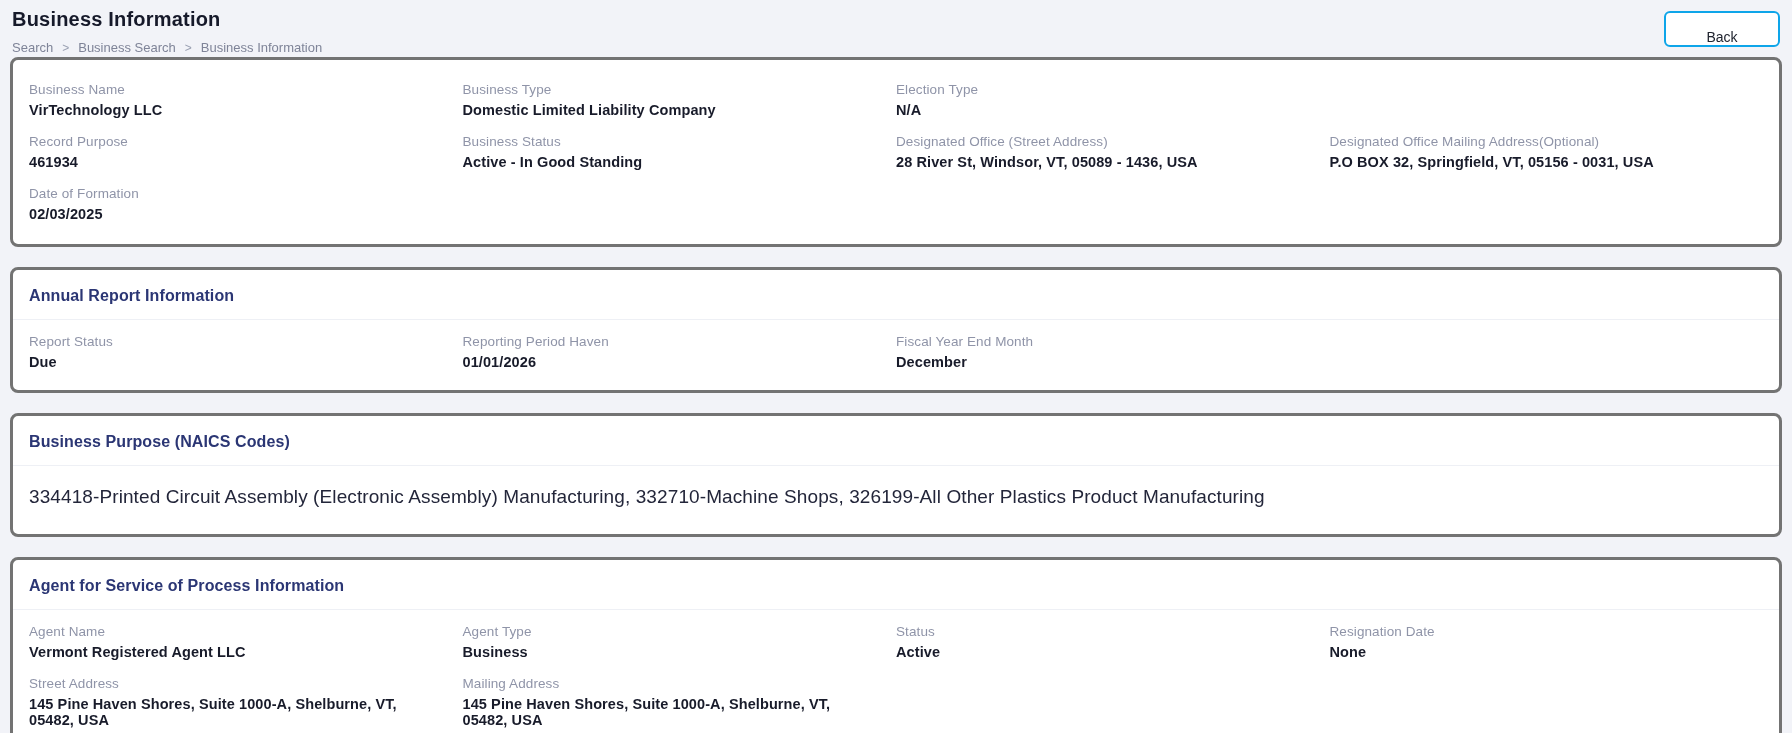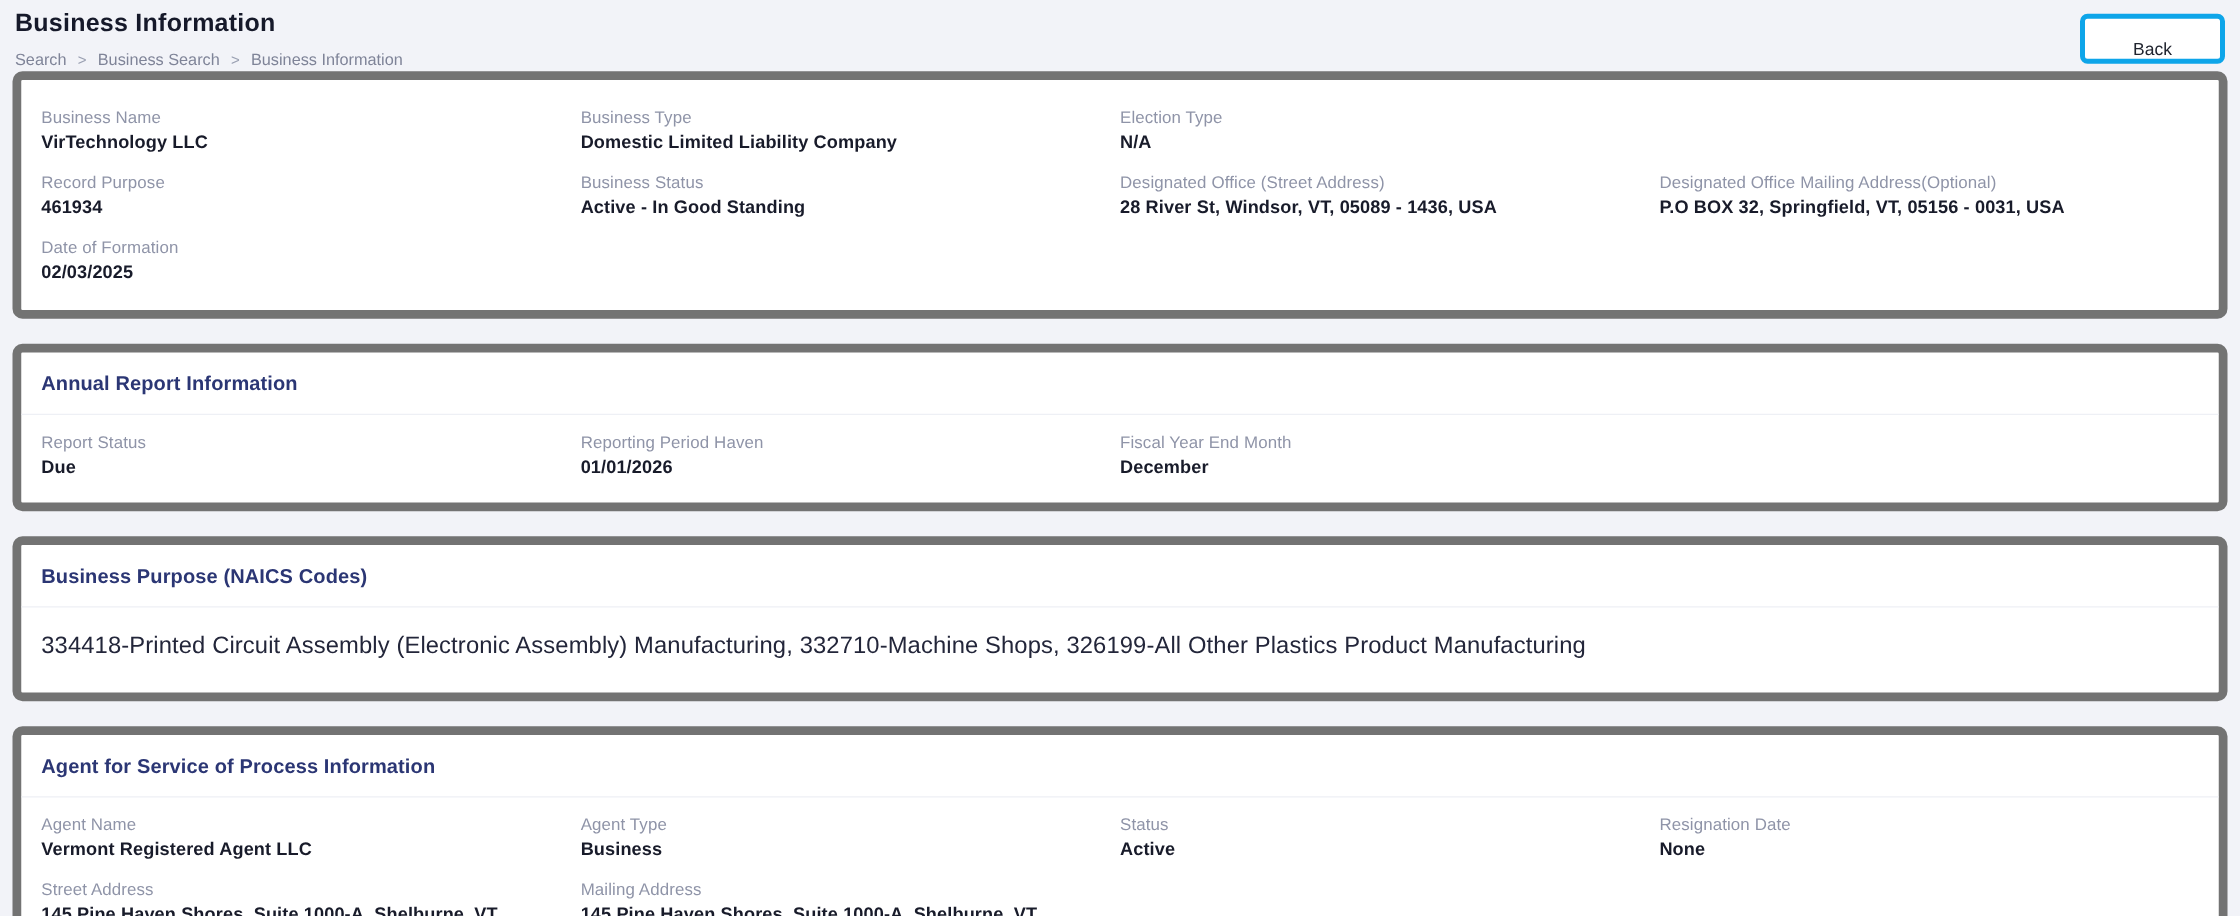--- a/index.html
+++ b/index.html
@@ -35,33 +35,33 @@
     color: #7f8498;
   }
   .crumb { cursor: pointer; }
   .crumb.current { cursor: default; }
   .crumb-sep { color: #9aa0b2; font-size: 12px; }
   .back-btn {
     margin-top: 5px;
     min-width: 116px;
     height: 32px;
     background: #ffffff;
-    border: 4px solid #0ea5e9;
+    border: 2px solid #0ea5e9;
     border-radius: 6px;
     font-family: inherit;
     font-size: 14px;
     color: #20242f;
     cursor: pointer;
     padding: 16px 24px;
   }
 
   
   .card {
     background: #ffffff;
-    border: 7px solid #737373;
+    border: 3px solid #737373;
     border-radius: 8px;
     margin-bottom: 20px;
     overflow: hidden;
   }
   .card-title {
     font-size: 16px;
     font-weight: 700;
     color: #2b3674;
     margin: 0;
     padding: 17px 16px 14px;

